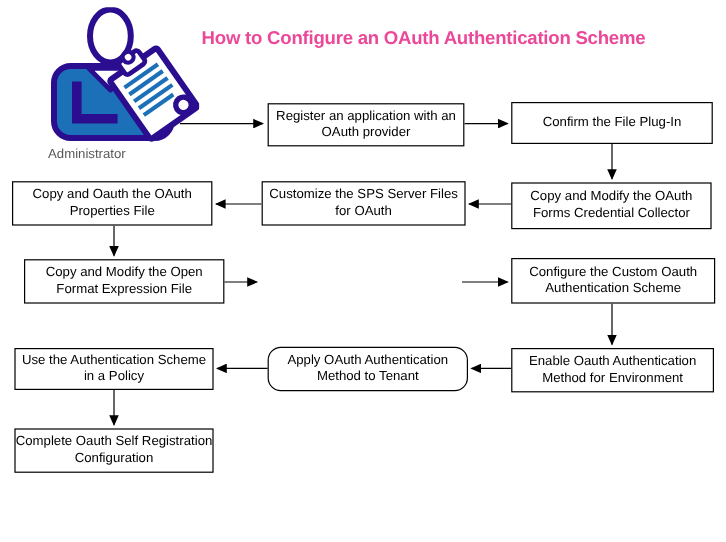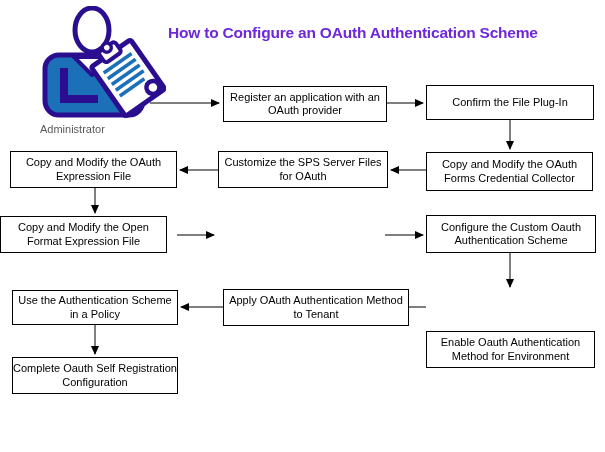--- a/index.html
+++ b/index.html
@@ -2,21 +2,21 @@
 <html><head>
 <meta charset="utf-8">
 <style>
   html,body{margin:0;padding:0;background:#fff;}
   .canvas{
     position:relative;width:605px;height:452px;background:#ffffff;
     font-family:"Liberation Sans",sans-serif;overflow:hidden;color:#000;
   }
   .page-title{
     position:absolute;left:168px;top:24px;font-size:15.5px;font-weight:bold;
-    white-space:nowrap;letter-spacing:-0.2px;color:#6d28d9;
+    white-space:nowrap;letter-spacing:-0.2px;color:#ec4899;
   }
   .node{
     position:absolute;border:1px solid #000;background:#fff;box-sizing:border-box;
     display:flex;align-items:center;justify-content:center;text-align:center;
     font-size:11px;line-height:13.5px;padding:2px 0;
   }
   .actor-label{
     position:absolute;left:40px;top:123px;width:126px;text-align:left;
     font-size:11px;color:#595959;
   }
@@ -77,28 +77,28 @@
   <div class="page-title">How to Configure an OAuth Authentication Scheme</div>
 
   <div class="node" style="left:223px;top:86px;width:164px;height:36px;">Register an application with an OAuth provider</div>
 
   <div class="node" style="left:426px;top:85px;width:168px;height:35px;">Confirm the File Plug-In</div>
 
   <div class="node" style="left:426px;top:152px;width:167px;height:39px;">Copy and Modify the OAuth Forms Credential Collector</div>
 
   <div class="node" style="left:218px;top:151px;width:170px;height:37px;">Customize the SPS Server Files for OAuth</div>
 
-  <div class="node" style="left:10px;top:151px;width:167px;height:37px;">Copy and Modify the OAuth Expression File</div>
+  <div class="node" style="left:10px;top:151px;width:167px;height:37px;">Copy and Oauth the OAuth Properties File</div>
 
-  <div class="node" style="left:0;top:216px;width:167px;height:37px;">Copy and Modify the Open Format Expression File</div>
+  <div class="node" style="left:20px;top:216px;width:167px;height:37px;">Copy and Modify the Open Format Expression File</div>
 
 
   <div class="node" style="left:426px;top:215px;width:170px;height:38px;">Configure the Custom Oauth Authentication Scheme</div>
 
-  <div class="node" style="left:426px;top:290px;width:169px;height:37px;margin-top:41px;">Enable Oauth Authentication Method for Environment</div>
+  <div class="node" style="left:426px;top:290px;width:169px;height:37px;">Enable Oauth Authentication Method for Environment</div>
 
-  <div class="node" style="left:223px;top:289px;width:186px;height:37px;">Apply OAuth Authentication Method to Tenant</div>
+  <div class="node" style="left:223px;top:289px;width:167px;height:37px;border-radius:11px;">Apply OAuth Authentication Method to Tenant</div>
 
   <div class="node" style="left:12px;top:290px;width:166px;height:35px;">Use the Authentication Scheme in a Policy</div>
 
   <div class="node" style="left:12px;top:357px;width:166px;height:37px;">Complete Oauth Self Registration Configuration</div>
 
 </div>
 
 </body></html>

